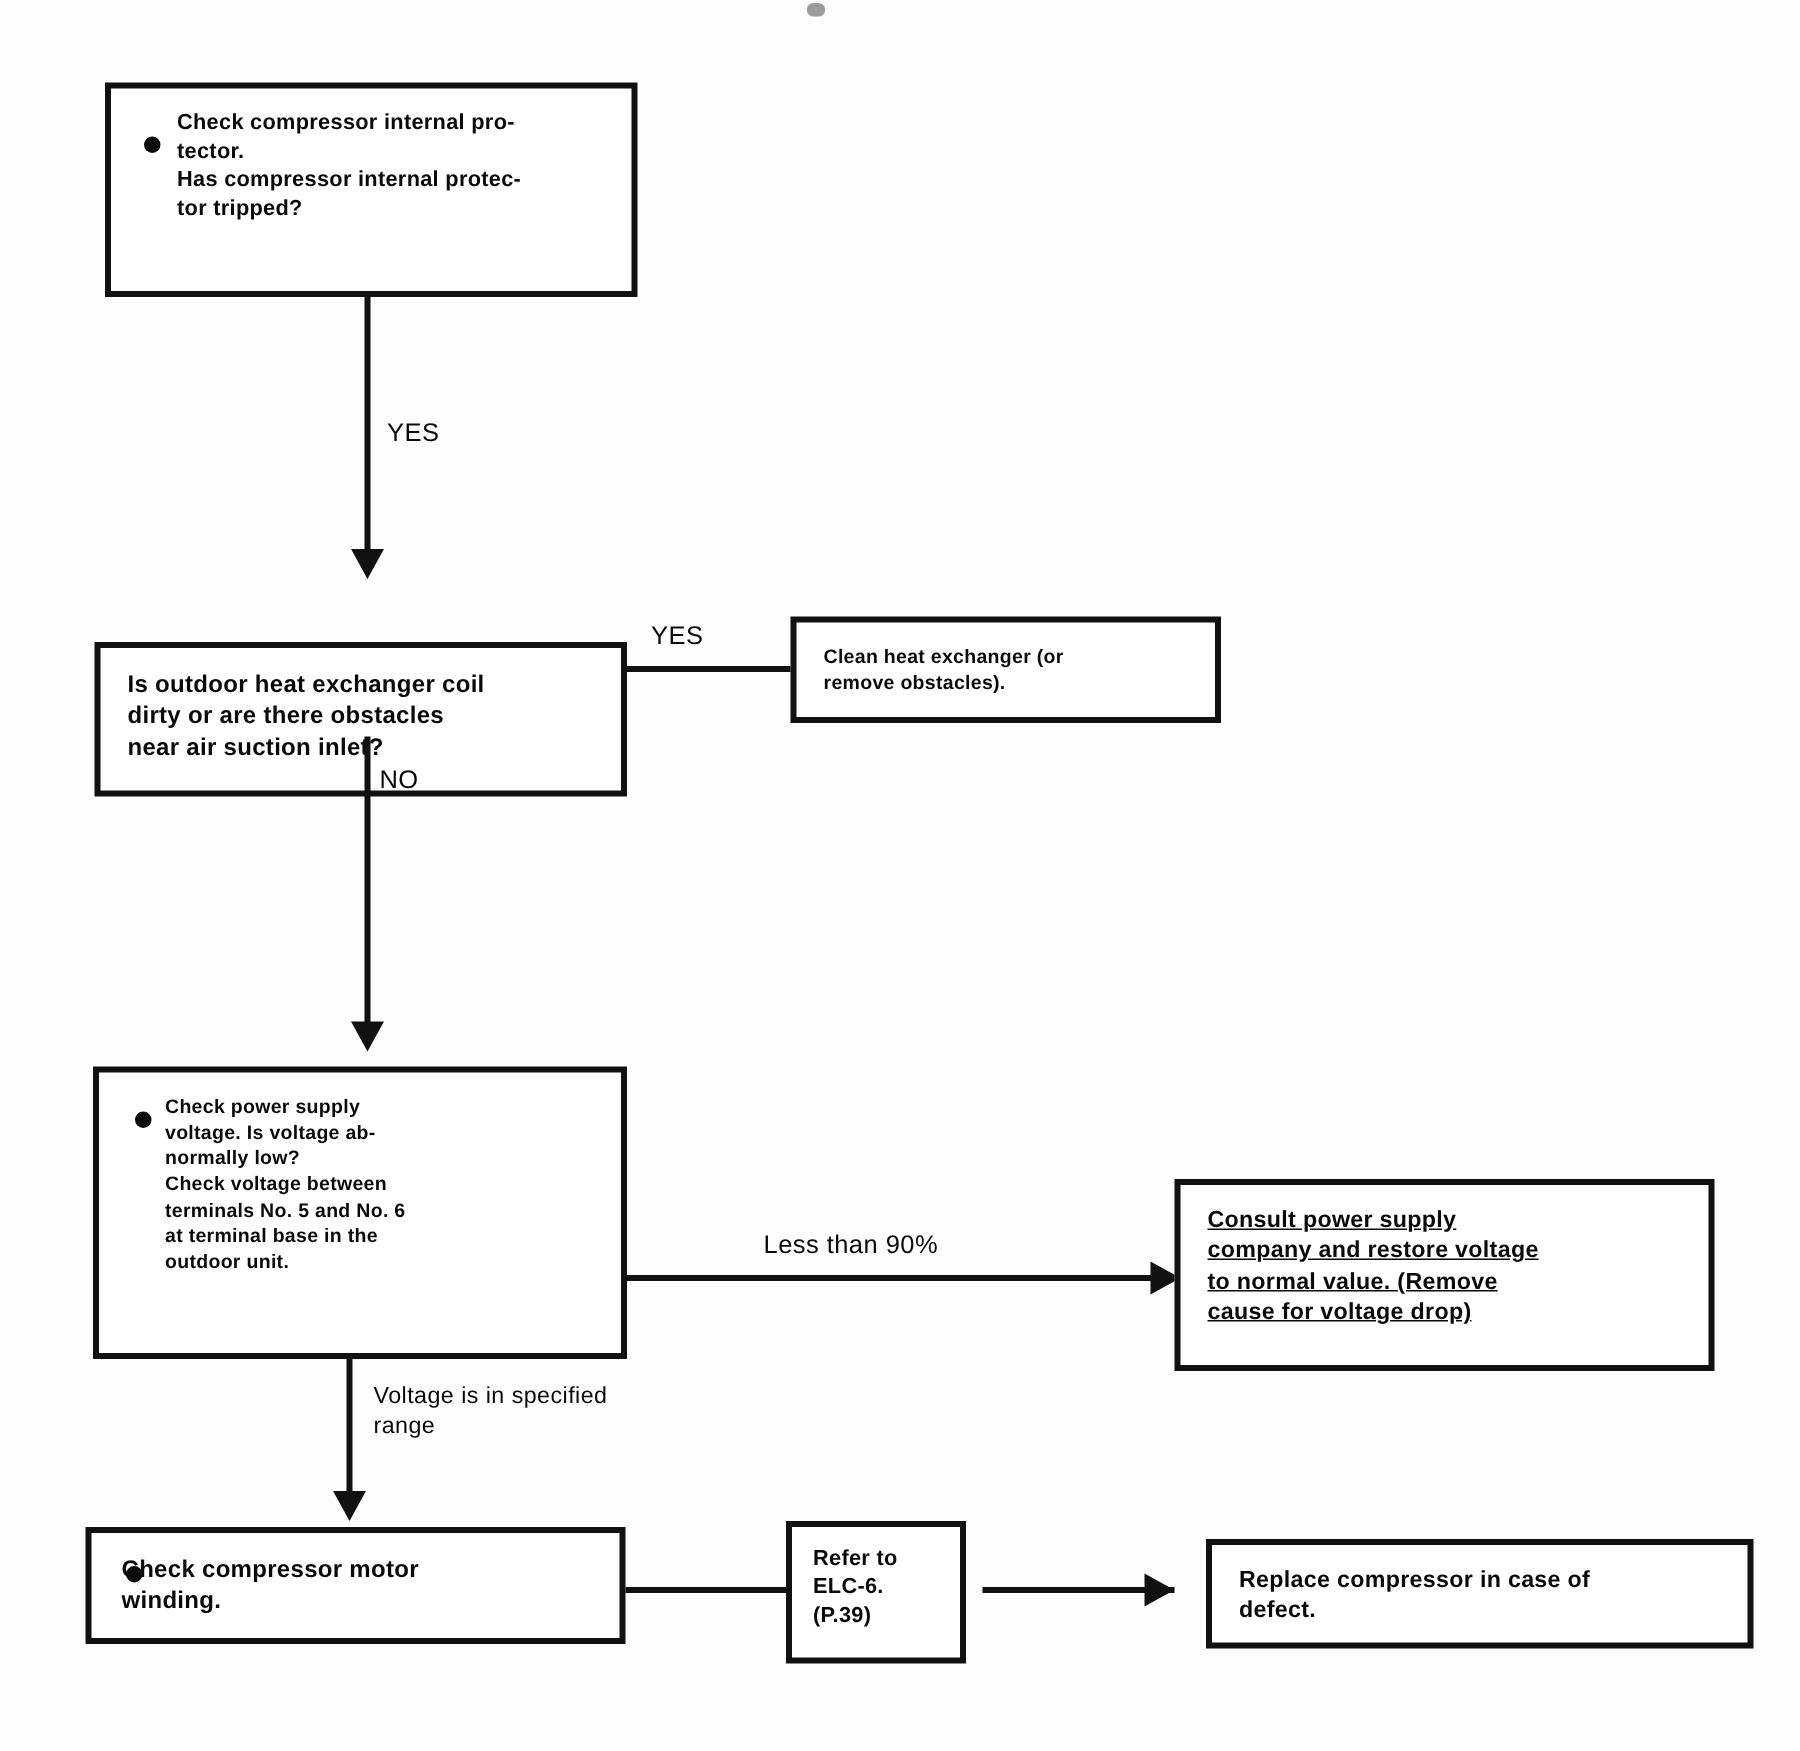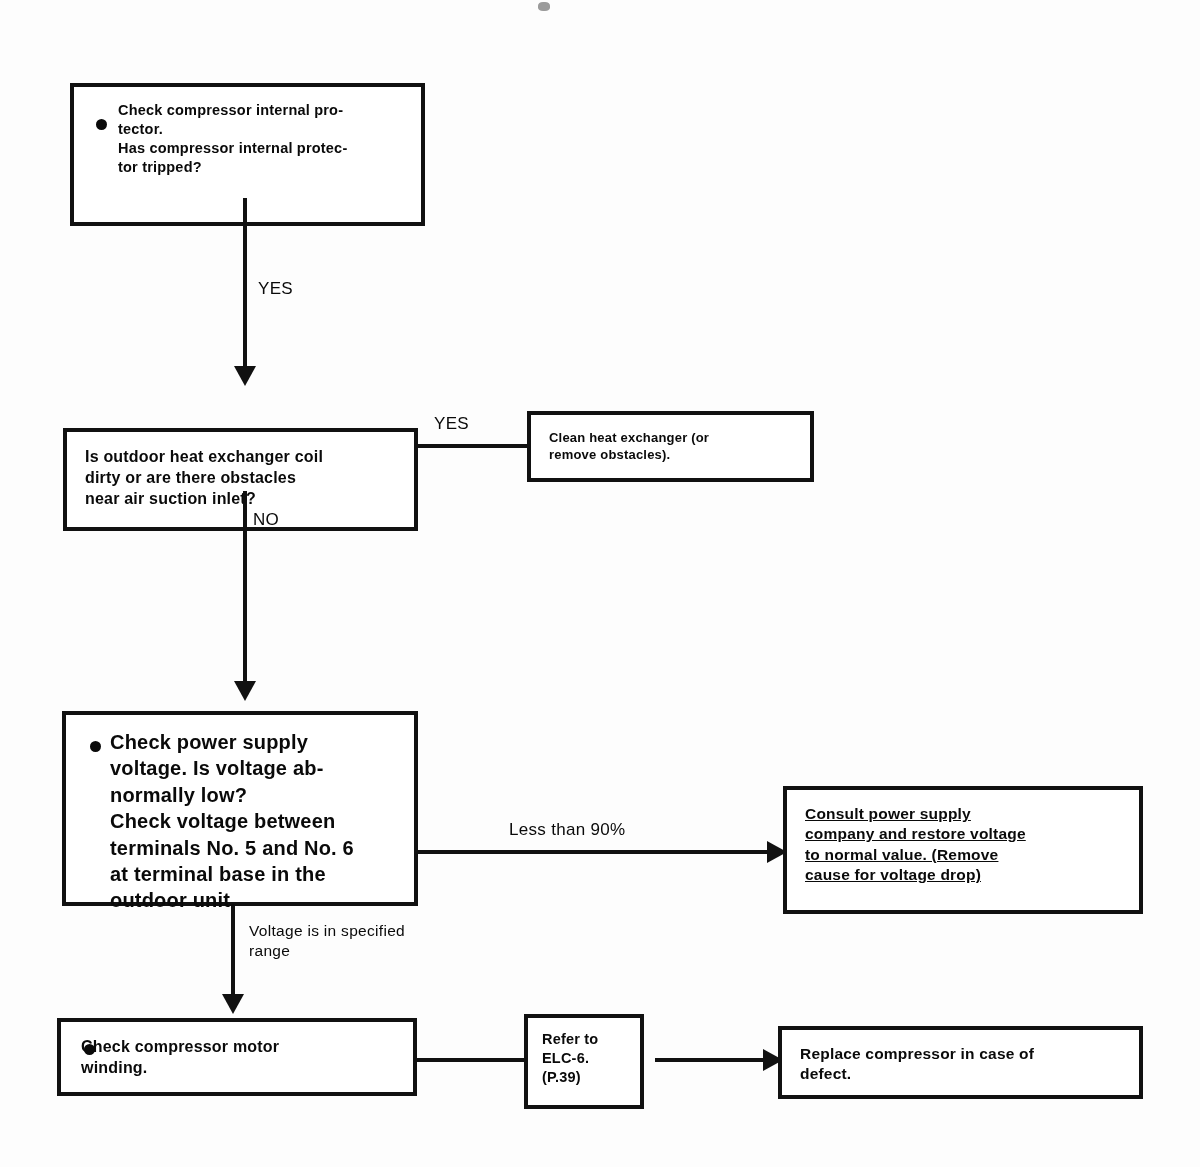--- a/index.html
+++ b/index.html
@@ -94,21 +94,21 @@
     border-radius: 40%;
   }
 </style>
 </head>
 <body>
 
 <div id="canvas">
 
   <div class="speck" style="left:538px; top:2px;"></div>
 
-  <div class="node bulleted" style="left:70px; top:55px; width:355px; height:143px; font-size:14.5px;margin-top:28px;">
+  <div class="node bulleted" style="left:70px; top:55px; width:355px; height:143px; font-size:14.5px;">
     <span class="bullet" style="left:22px; top:32px;"></span>
     <span class="txt">Check compressor internal pro-
 tector.
 Has compressor internal protec-
 tor tripped?</span>
   </div>
 
   <div class="vline" style="left:243px; top:198px; height:170px;"></div>
   <div class="arrow-down" style="left:234px; top:366px;"></div>
   <div class="edge-label" style="left:258px; top:278px; font-size:17px;">YES</div>
@@ -125,21 +125,21 @@
 
   <div class="node plain" style="left:527px; top:411px; width:287px; height:71px; font-size:13px;">
     <span class="txt">Clean heat exchanger (or
 remove obstacles).</span>
   </div>
 
   <div class="vline" style="left:243px; top:491px; height:192px;"></div>
   <div class="arrow-down" style="left:234px; top:681px;"></div>
   <div class="edge-label" style="left:253px; top:509px; font-size:17px;">NO</div>
 
-  <div class="node bulleted" style="left:62px; top:711px; width:356px; height:195px; font-size:20px;">
+  <div class="node bulleted" style="left:62px; top:711px; width:356px; height:195px; font-size:13px;">
     <span class="bullet" style="left:24px; top:26px;"></span>
     <span class="txt">Check power supply
 voltage. Is voltage ab-
 normally low?
 Check voltage between
 terminals No. 5 and No. 6
 at terminal base in the
 outdoor unit.</span>
   </div>
 
@@ -169,18 +169,18 @@
 
   <div class="node plain" style="left:524px; top:1014px; width:120px; height:95px; font-size:14.5px; padding-left:14px; padding-top:12px;">
     <span class="txt">Refer to
 ELC-6.
 (P.39)</span>
   </div>
 
   <div class="hline" style="left:655px; top:1058px; width:128px;"></div>
   <div class="arrow-right" style="left:763px; top:1049px;"></div>
 
-  <div class="node plain" style="left:778px; top:1026px; width:365px; height:73px; font-size:15.5px;">
+  <div class="node plain" style="left:804px; top:1026px; width:365px; height:73px; font-size:15.5px;">
     <span class="txt">Replace compressor in case of
 defect.</span>
   </div>
 
 </div>
 
 </body></html>

